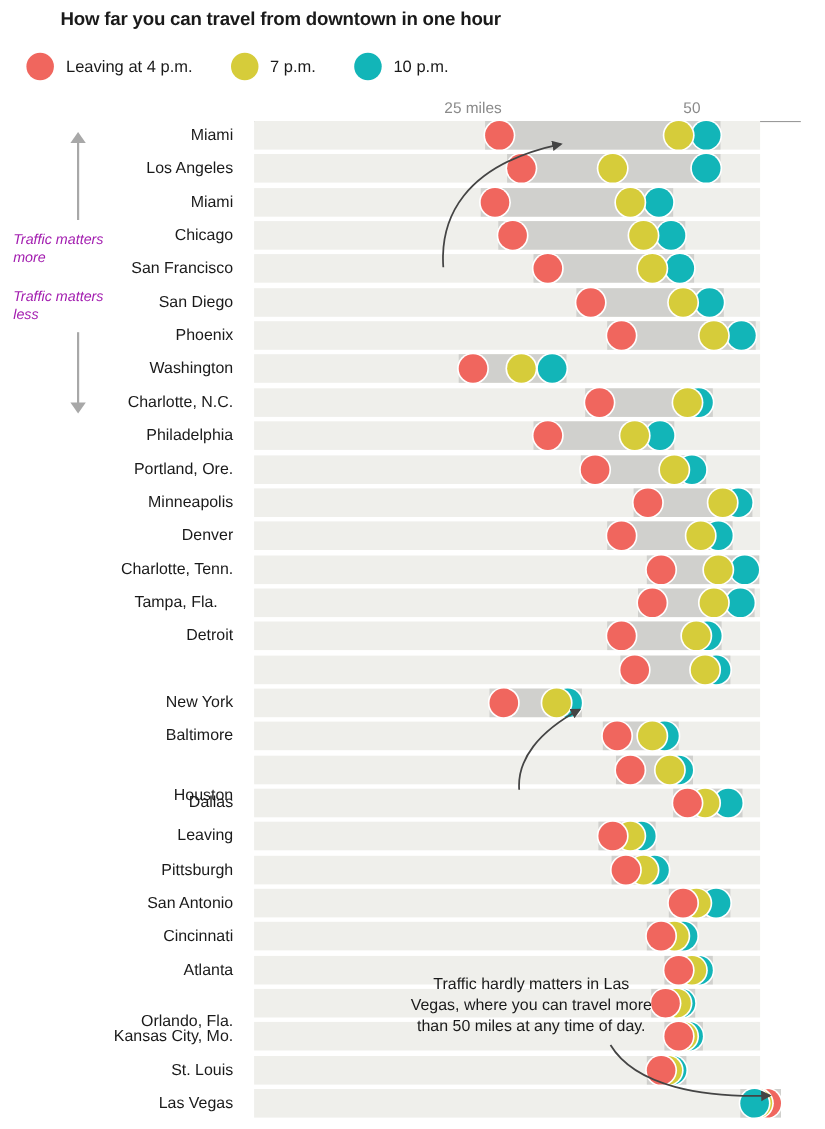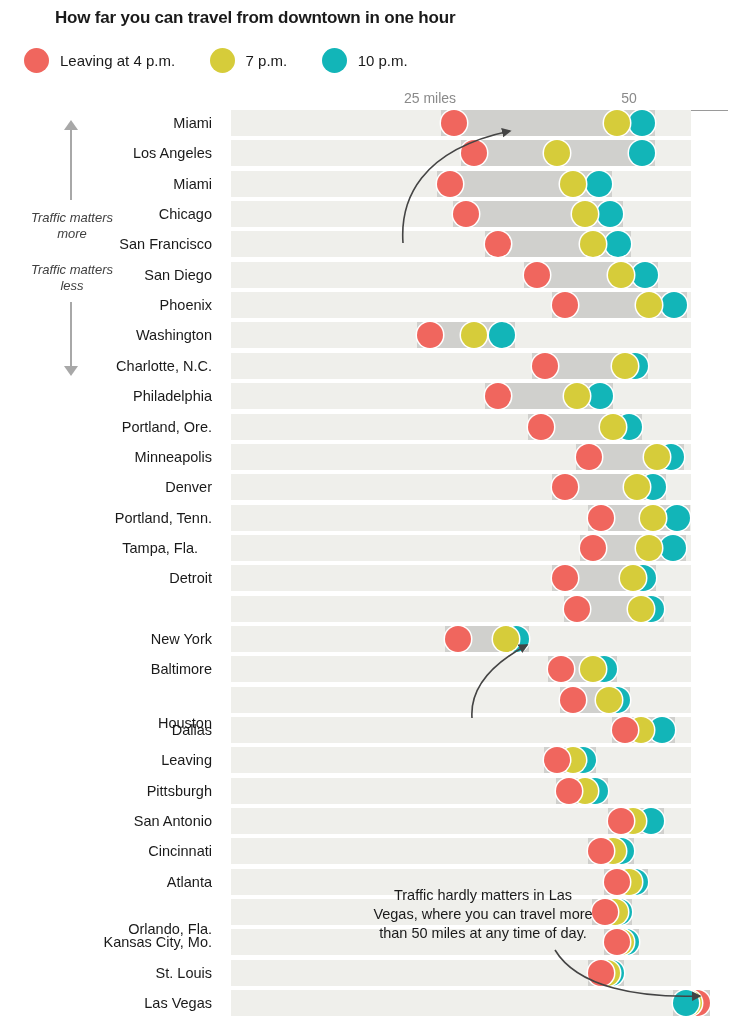--- a/index.html
+++ b/index.html
@@ -44,22 +44,22 @@
   .dot.cyan{background:#12b5b8;}
 
   .city-label{
     position:absolute;right:0;font-size:14.5px;color:#1a1a1a;
     text-align:right;white-space:nowrap;line-height:26px;
   }
   .labels-col{position:absolute;left:0;top:110px;width:222px;height:906px;}
 
   
   .side-note{
-    position:absolute;font-size:13px;font-style:italic;color:#404040;
-    text-align:center;line-height:16px;white-space:pre-line;right:0;
+    position:absolute;font-size:13px;font-style:italic;color:#a21caf;
+    text-align:left;line-height:16px;white-space:pre-line;right:0;
   }
   .side-col{position:absolute;left:0;top:110px;width:132px;height:300px;}
   .arrow-up,.arrow-down{position:absolute;left:70px;width:2px;background:#a8a8a8;}
   .arrowhead{position:absolute;left:64px;width:0;height:0;}
   .arrowhead.up{border-left:7px solid transparent;border-right:7px solid transparent;border-bottom:10px solid #a8a8a8;}
   .arrowhead.down{border-left:7px solid transparent;border-right:7px solid transparent;border-top:10px solid #a8a8a8;}
 
   
   .callout{
     position:absolute;font-size:14.5px;line-height:19px;color:#1a1a1a;
@@ -109,21 +109,21 @@
       <div class="city-label" style="top: 91.05px; right: 10px;">Chicago</div>
       <div class="city-label" style="top: 121.4px; right: 10px;">San Francisco</div>
       <div class="city-label" style="top: 151.75px; right: 10px;">San Diego</div>
       <div class="city-label" style="top: 182.1px; right: 10px;">Phoenix</div>
       <div class="city-label" style="top: 212.45px; right: 10px;">Washington</div>
       <div class="city-label" style="top: 242.8px; right: 10px;">Charlotte, N.C.</div>
       <div class="city-label" style="top: 273.15px; right: 10px;">Philadelphia</div>
       <div class="city-label" style="top: 303.5px; right: 10px;">Portland, Ore.</div>
       <div class="city-label" style="top: 333.85px; right: 10px;">Minneapolis</div>
       <div class="city-label" style="top: 364.2px; right: 10px;">Denver</div>
-      <div class="city-label" style="top: 394.55px; right: 10px;">Portland, Tenn.</div>
+      <div class="city-label" style="top: 394.55px; right: 10px;">Charlotte, Tenn.</div>
       <div class="city-label" style="top: 424.9px; right: 24px;">Tampa, Fla.</div>
       <div class="city-label" style="top: 455.25px; right: 10px;">Detroit</div>
       <div class="city-label" style="top: 515.95px; right: 10px;">New York</div>
       <div class="city-label" style="top: 546.3px; right: 10px;">Baltimore</div>
       <div class="city-label" style="top: 600px; right: 10px;">Houston</div>
       <div class="city-label" style="top: 607px; right: 10px;">Dallas</div>
       <div class="city-label" style="top: 637.35px; right: 10px;">Leaving</div>
       <div class="city-label" style="top: 667.7px; right: 10px;">Pittsburgh</div>
       <div class="city-label" style="top: 698.05px; right: 10px;">San Antonio</div>
       <div class="city-label" style="top: 728.4px; right: 10px;">Cincinnati</div>

